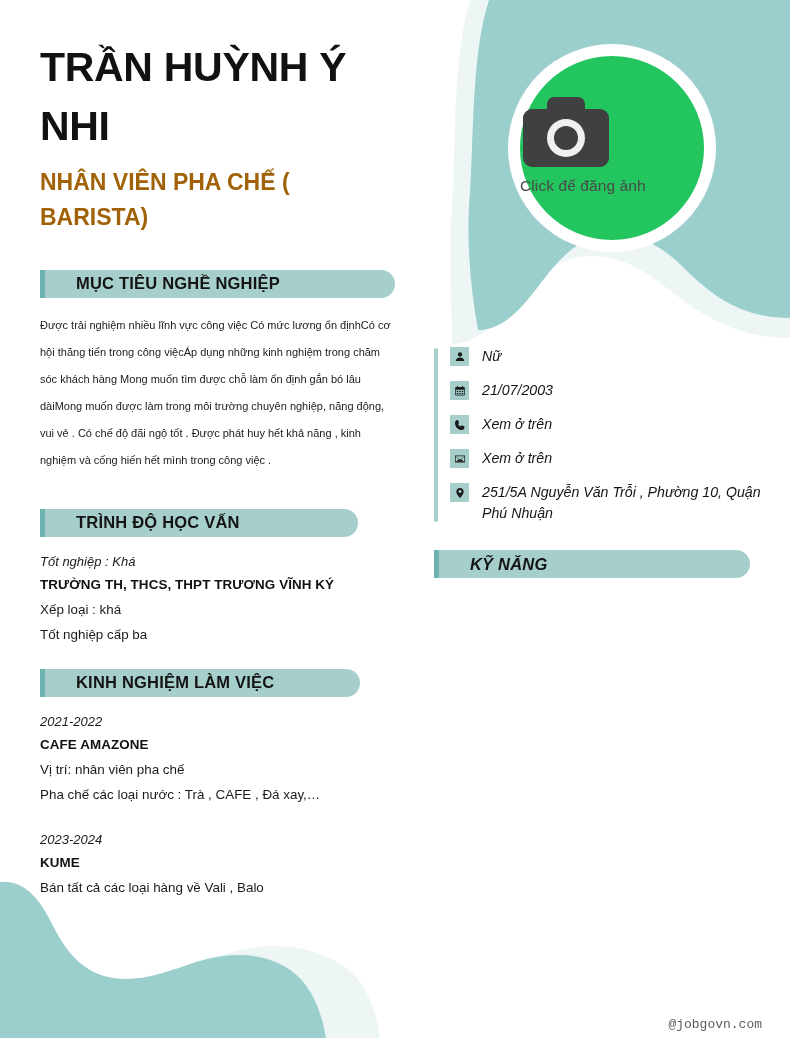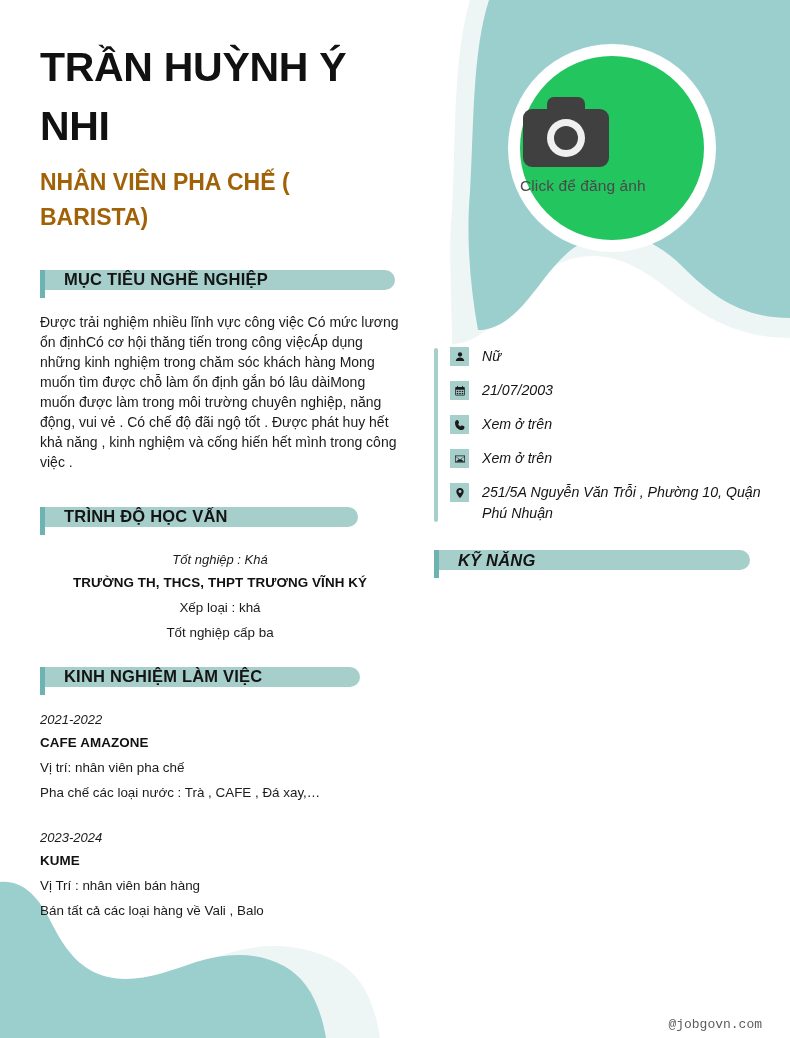--- a/index.html
+++ b/index.html
@@ -87,38 +87,38 @@
   .sec-bar {
     width: 5px;
     background: #6db3b1;
     flex: 0 0 5px;
   }
   .sec-pill {
     background: #a6cfcc;
     border-radius: 0 16px 16px 0;
     display: flex;
     align-items: center;
-    padding-left: 19px;
-    height: 20px;
+    padding-left: 31px;
+    height: 28px;
   }
   .sec-pill span {
     font-size: 16.5px;
     font-weight: bold;
     color: #141414;
     letter-spacing: .2px;
     white-space: nowrap;
   }
   .w355 { width: 350px; }
   .w315 { width: 313px; }
   .w311 { width: 315px; }
 
   
   .para {
-    font-size: 14px;
-    line-height: 20px;
+    font-size: 11px;
+    line-height: 27px;
     color: #1b1b1b;
   }
 
   .block { margin-bottom: 22px; }
   .blk-date {
     font-size: 13px;
     font-style: italic;
     color: #1b1b1b;
     line-height: 22px;
   }
@@ -237,21 +237,21 @@
     <div style="margin-top:34px;">
       <div class="sec-head">
         <div class="sec-bar"></div>
         <div class="sec-pill w355">
           <span>MỤC TIÊU NGHỀ NGHIỆP</span>
         </div>
       </div>
       <div class="para">Được trải nghiệm nhiều lĩnh vực công việc Có mức lương ổn địnhCó cơ hội thăng tiến trong công việcÁp dụng những kinh nghiệm trong chăm sóc khách hàng Mong muốn tìm được chỗ làm ổn định gắn bó lâu dàiMong muốn được làm trong môi trường chuyên nghiệp, năng động, vui vẻ . Có chế độ đãi ngộ tốt . Được phát huy hết khả năng , kinh nghiệm và cống hiến hết mình trong công việc .</div>
     </div>
 
-    <div style="margin-top:35px;text-align:center;">
+    <div style="margin-top:35px;">
       <div class="sec-head">
         <div class="sec-bar"></div>
         <div class="sec-pill w315">
           <span>TRÌNH ĐỘ HỌC VẤN</span>
         </div>
       </div>
       <div class="block">
         <div class="blk-date">Tốt nghiệp : Khá</div>
         <div class="blk-org">TRƯỜNG TH, THCS, THPT TRƯƠNG VĨNH KÝ</div>
         <div class="blk-line">Xếp loại : khá</div>
@@ -270,21 +270,20 @@
       <div class="block">
         <div class="blk-date">2021-2022</div>
         <div class="blk-org">CAFE AMAZONE</div>
         <div class="blk-line">Vị trí: nhân viên pha chế</div>
         <div class="blk-line">Pha chế các loại nước : Trà , CAFE , Đá xay,…</div>
       </div>
 
       <div class="block">
         <div class="blk-date">2023-2024</div>
         <div class="blk-org">KUME</div>
-        <div class="blk-line">Vị Trí : nhân viên bán hàng</div>
         <div class="blk-line">Bán tất cả các loại hàng về Vali , Balo</div>
       </div>
     </div>
   </div>
 
   <div class="col-right">
 
     <div class="contact">
       <div class="contact-rail"></div>
 

